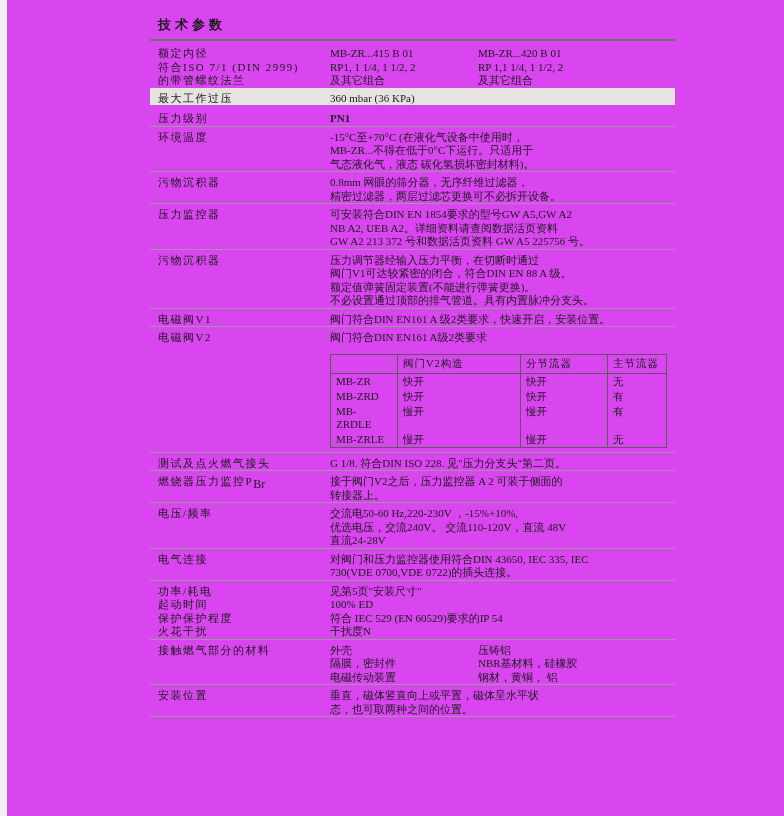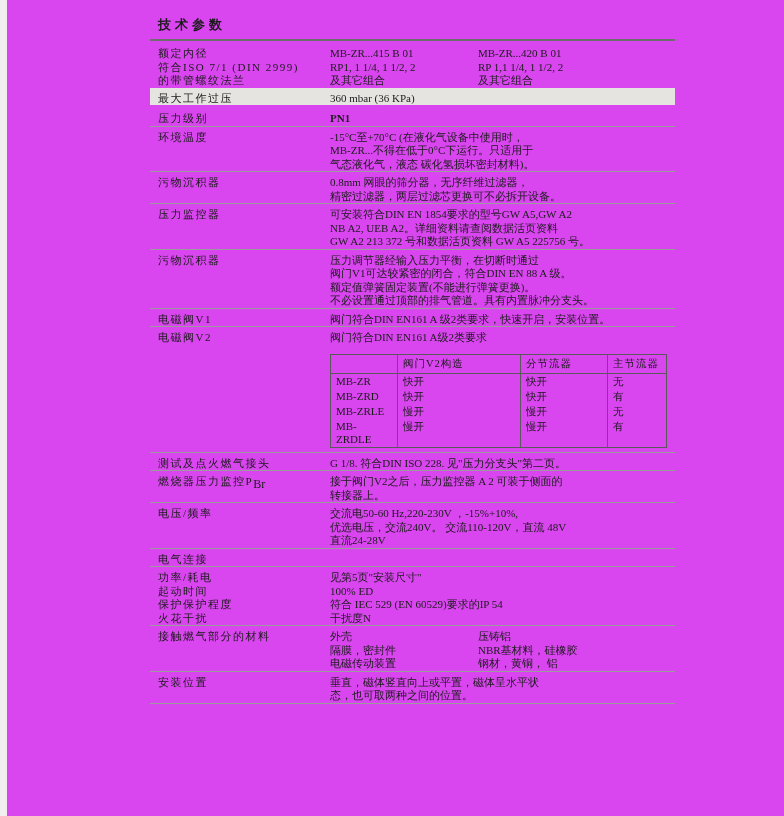--- a/index.html
+++ b/index.html
@@ -194,30 +194,30 @@
               <td>快开</td>
               <td>无</td>
             </tr>
             <tr>
               <td class="col-model">MB-ZRD</td>
               <td>快开</td>
               <td>快开</td>
               <td>有</td>
             </tr>
             <tr>
+              <td class="col-model">MB-ZRDLE</td>
+              <td>慢开</td>
+              <td>慢开</td>
+              <td>有</td>
+            </tr>
+            <tr>
               <td class="col-model">MB-ZRLE</td>
               <td>慢开</td>
               <td>慢开</td>
               <td>无</td>
-            </tr>
-            <tr>
-              <td class="col-model">MB-ZRDLE</td>
-              <td>慢开</td>
-              <td>慢开</td>
-              <td>有</td>
             </tr>
           </tbody>
         </table>
       </div>
     </div>
 
     <div class="row rule">
       <div class="label">测试及点火燃气接头</div>
       <div class="value">
         <div class="val vcol-single">G 1/8. 符合DIN ISO 228. 见"压力分支头"第二页。</div>
@@ -236,20 +236,24 @@
       <div class="label">电压/频率</div>
       <div class="value">
         <div class="val vcol-single">交流电50-60 Hz,220-230V ，-15%+10%,
 优选电压，交流240V。 交流110-120V，直流 48V
 直流24-28V</div>
       </div>
     </div>
 
     <div class="row rule">
       <div class="label">电气连接</div>
+      <div class="value">
+        <div class="val vcol-single">对阀门和压力监控器使用符合DIN 43650, IEC 335, IEC
+730(VDE 0700,VDE 0722)的插头连接。</div>
+      </div>
     </div>
 
     <div class="row rule">
       <div class="label">功率/耗电
 起动时间
 保护保护程度
 火花干扰</div>
       <div class="value">
         <div class="val vcol-single">见第5页"安装尺寸"
 100% ED

